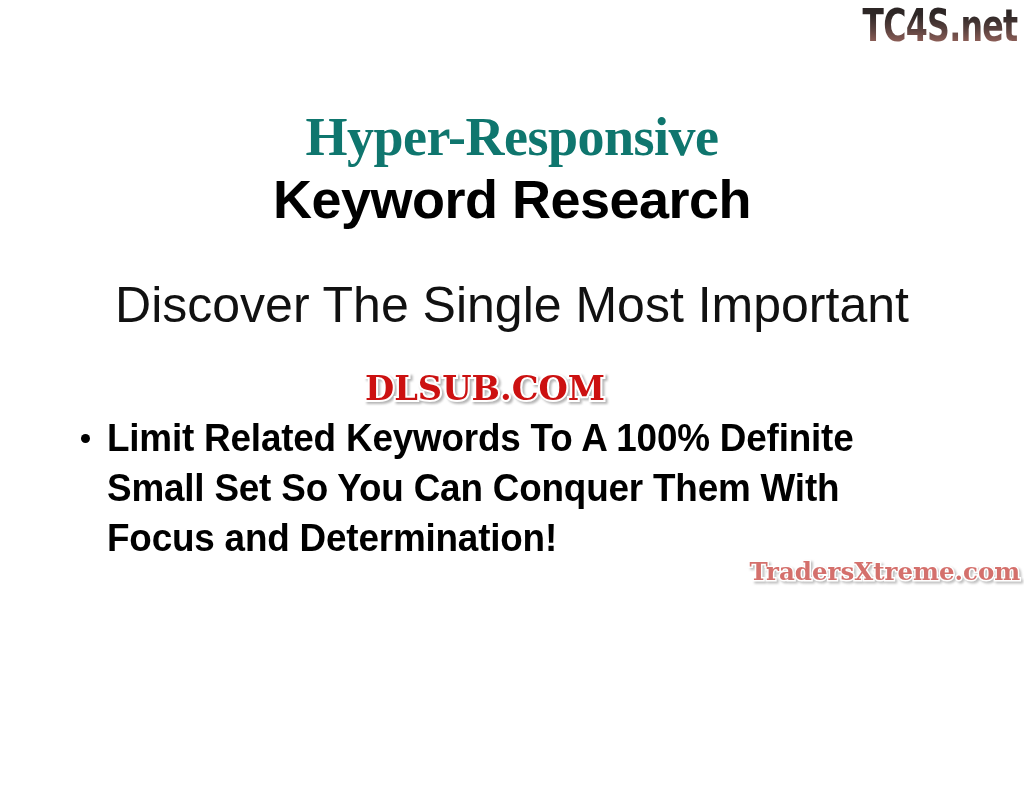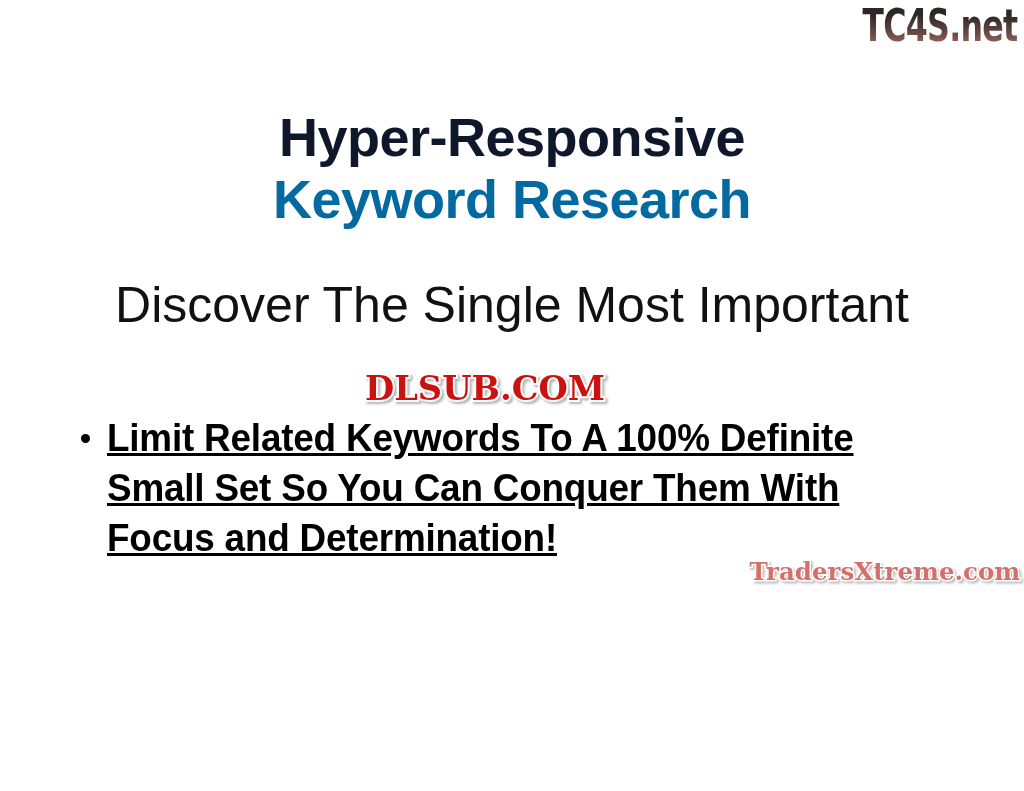--- a/index.html
+++ b/index.html
@@ -49,22 +49,22 @@
     text-align: center;
   }
   .title-line {
     font-family: "Liberation Sans", sans-serif;
     font-weight: bold;
     font-size: 54px;
     line-height: 62px;
     letter-spacing: -0.5px;
     white-space: nowrap;
   }
-  .title-line.accent { color: #0f172a; }
-  .title-line.plain  { color: #0369a1; }
+  .title-line.accent { color: #0f766e; font-family: Liberation Serif, serif; }
+  .title-line.plain  { color: #000000; }
 
   
   #subtitle-block {
     position: absolute;
     left: 0;
     top: 277px;
     width: 1024px;
     text-align: center;
   }
   .subtitle-line {
@@ -80,21 +80,20 @@
   #bullets {
     position: absolute;
     left: 70px;
     top: 413px;
     width: 820px;
   }
   .bullet-item {
     position: relative;
     padding-left: 37px;
     margin-bottom: 22px;
-    text-decoration: underline;
   }
   .bullet-text {
     font-family: "Liberation Sans", sans-serif;
     font-weight: bold;
     font-size: 38px;
     line-height: 50px;
     color: #000000;
     letter-spacing: -0.2px;
     transform: scaleX(0.97);
     transform-origin: left center;

